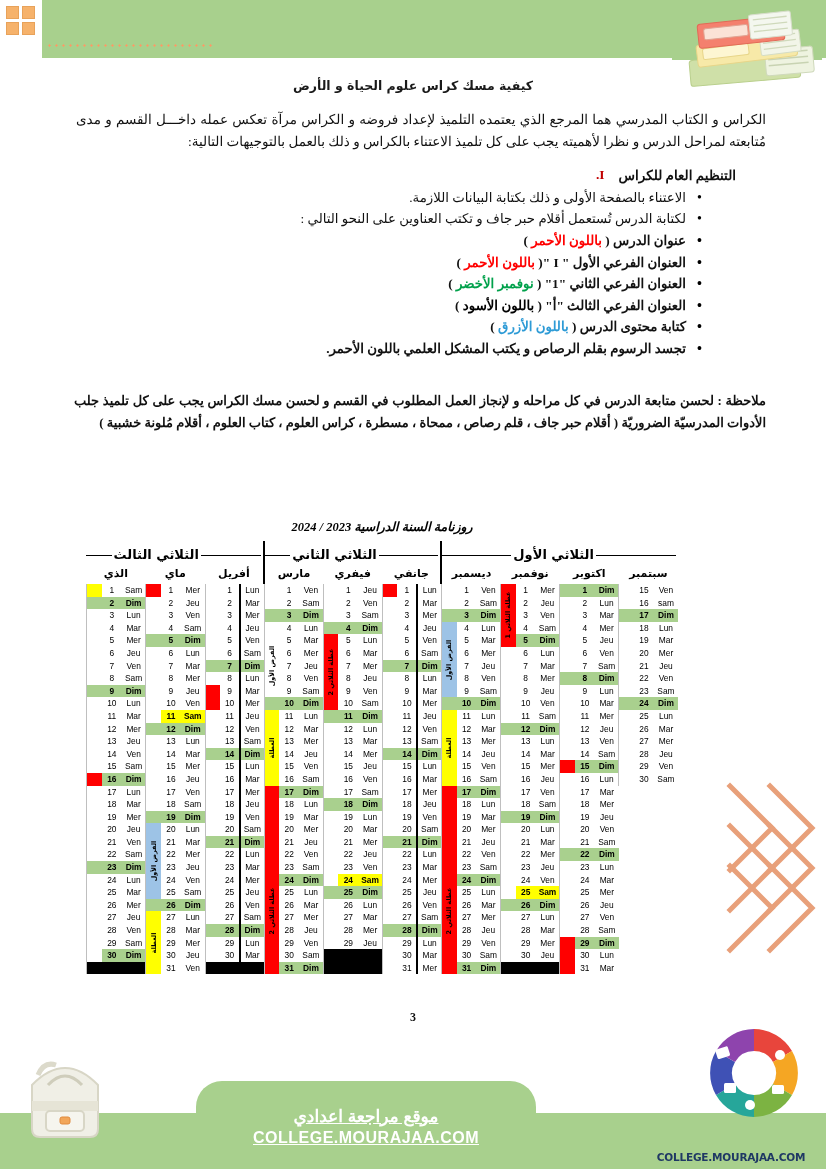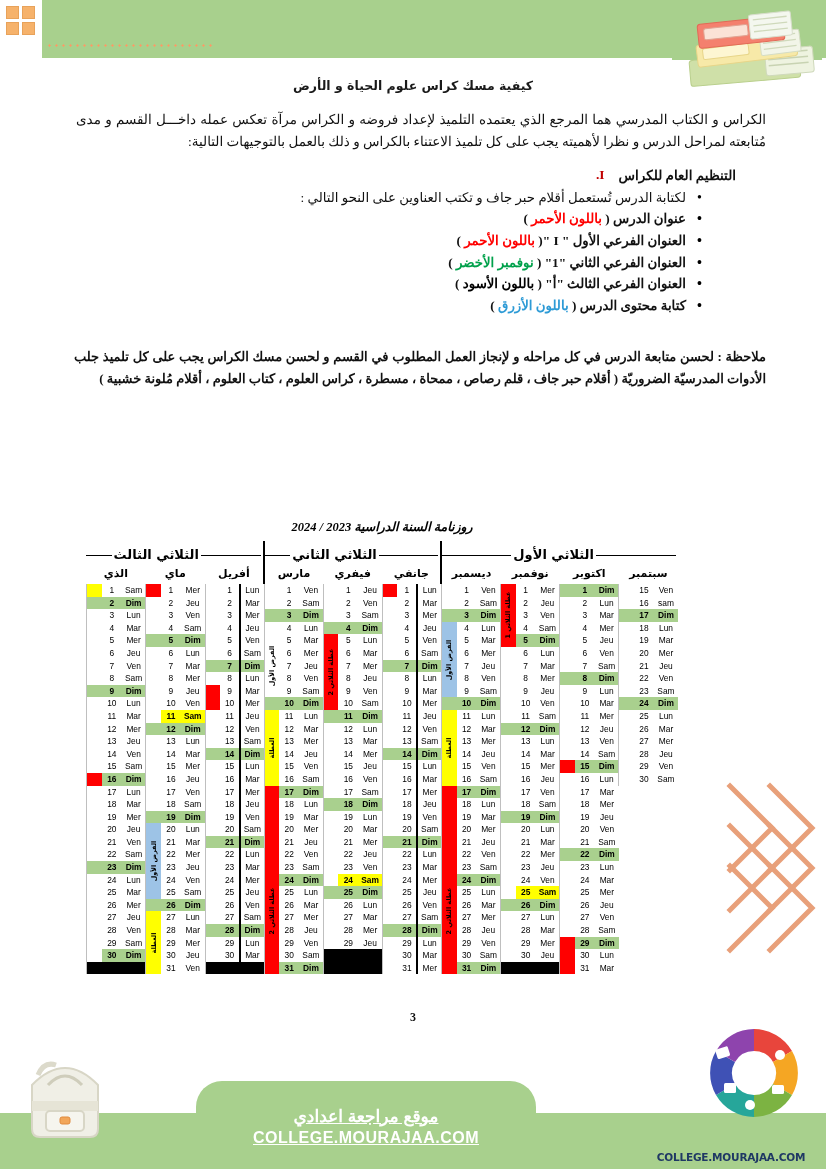--- a/index.html
+++ b/index.html
@@ -291,29 +291,31 @@
 
     <h1 class="doc-title">كيفية مسك كراس علوم الحياة و الأرض</h1>
 
     <p class="intro">الكراس و الكتاب المدرسي  هما المرجع الذي يعتمده التلميذ لإعداد فروضه و  الكراس مرآة تعكس عمله داخـــل القسم و مدى مُتابعته لمراحل الدرس و نظرا لأهميته يجب على كل تلميذ الاعتناء بالكراس و ذلك بالعمل بالتوجيهات التالية:</p>
 
     <div class="section-head">
       <span class="roman">I.</span>
       <span>التنظيم العام للكراس</span>
     </div>
     <ul class="bullets indent-a">
+      <li>الاعتناء بالصفحة الأولى و ذلك بكتابة البيانات اللازمة.</li>
     </ul>
 
     <ul class="bullets indent-b" id="sec2list">
         <li class="plain">لكتابة الدرس تُستعمل أقلام حبر جاف و تكتب العناوين على النحو التالي :</li>
         <li>عنوان الدرس ( <span class="c-red">باللون الأحمر</span> )</li>
         <li>العنوان الفرعي الأول " I "( <span class="c-red">باللون الأحمر</span> )</li>
         <li>العنوان الفرعي الثاني  "1" ( <span class="c-green">نوفمبر الأخضر</span> )</li>
         <li>العنوان الفرعي الثالث  "أ" ( <span class="c-black">باللون الأسود</span> )</li>
         <li>كتابة محتوى الدرس ( <span class="c-blue">باللون الأزرق</span> )</li>
+        <li>تجسد الرسوم بقلم الرصاص و يكتب المشكل العلمي باللون الأحمر.</li>
       </ul>
 
     <p class="note">ملاحظة : لحسن متابعة الدرس في كل مراحله و لإنجاز العمل المطلوب في القسم و لحسن مسك الكراس يجب على كل تلميذ جلب الأدوات المدرسيّة الضروريّة ( أقلام حبر جاف ، قلم رصاص ، ممحاة ، مسطرة ، كراس العلوم ، كتاب العلوم ، أقلام مُلونة خشبية )</p>
   </div>
 
   <div class="cal-wrap">
     <table class="cal">
       <colgroup id="cal-cols">
           <col style="width: 24px;">
           <col style="width: 20px;">

